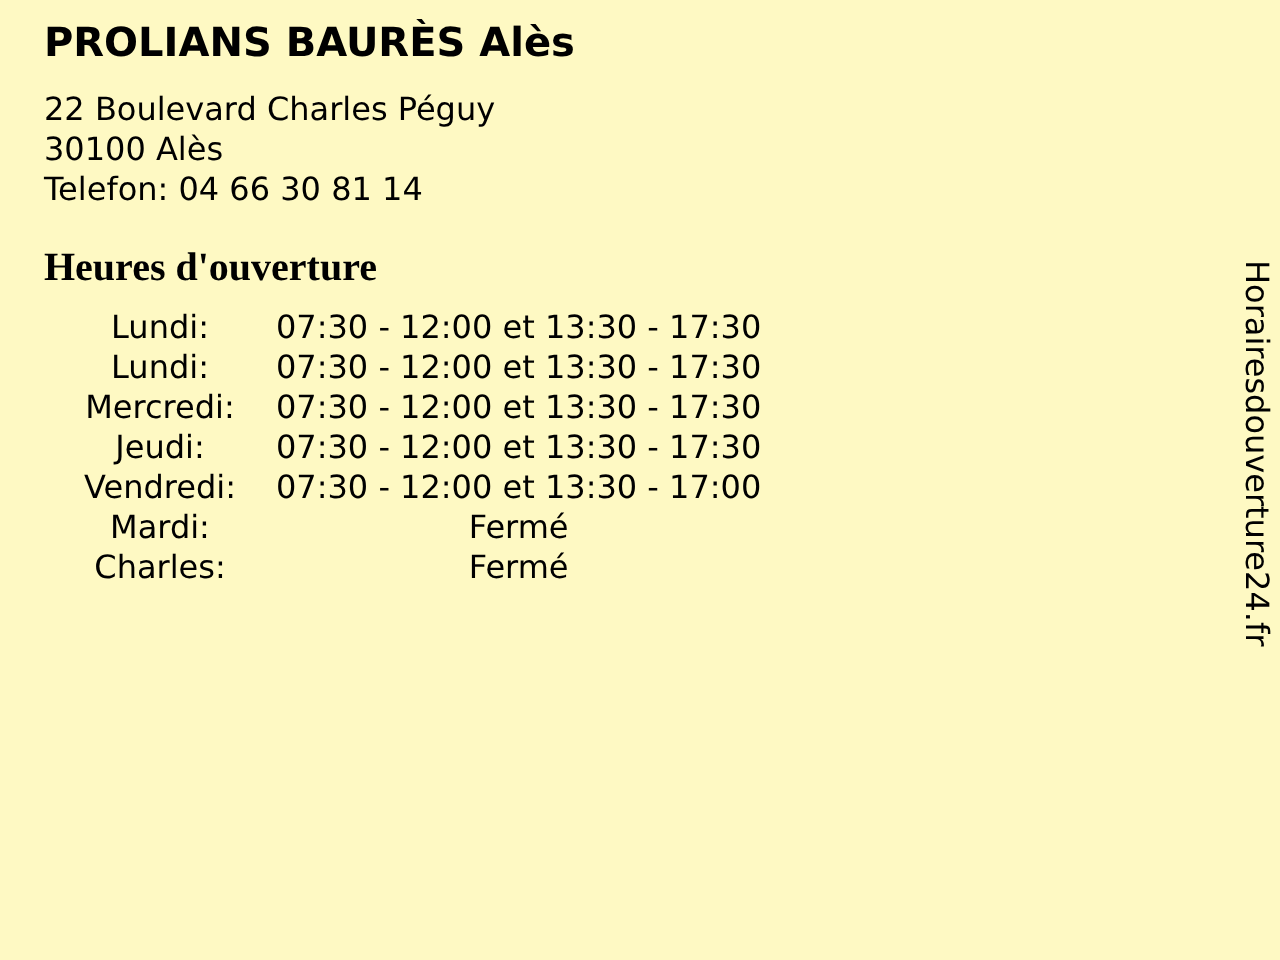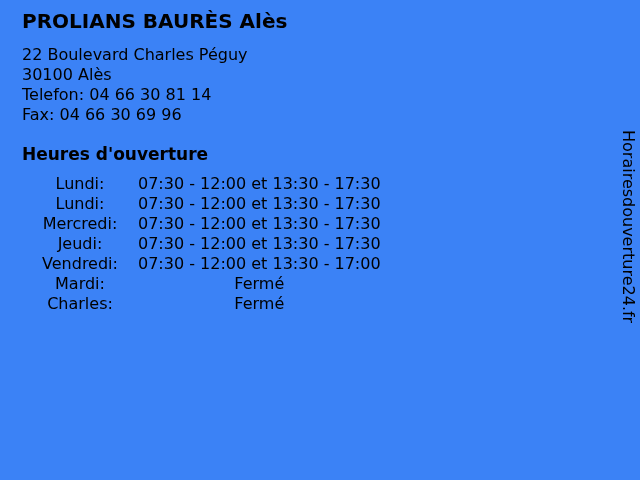--- a/index.html
+++ b/index.html
@@ -5,43 +5,44 @@
   html, body { margin: 0; padding: 0; }
   body {
     font-family: "DejaVu Sans", "Liberation Sans", sans-serif;
     background: #ffffff;
     color: #000000;
   }
   .page {
     position: relative;
     width: 640px;
     height: 480px;
-    background: #3b82f6;
+    background: #fef9c3;
     overflow: hidden;
   }
   .content {
     padding: 9px 40px 0 22px;
   }
   .business-name {
     font-size: 20px;
     line-height: 24px;
     font-weight: bold;
     margin: 0;
   }
   .contact-block {
     margin: 12px 0 0 0;
     font-size: 16px;
     line-height: 20px;
   }
   .contact-line { display: block; }
   .hours-heading {
-    font-size: 17px;
+    font-size: 20px;
     line-height: 22px;
     font-weight: bold;
     margin: 18px 0 0 0;
+    font-family: Liberation Serif, serif;
   }
   table.hours-table {
     border-collapse: collapse;
     margin-top: 9px;
     font-size: 16px;
     line-height: 20px;
   }
   table.hours-table td {
     padding: 0;
     vertical-align: top;
@@ -65,21 +66,20 @@
 
 <div class="page">
   <div class="content">
 
     <h1 class="business-name">PROLIANS BAURÈS Alès</h1>
 
     <div class="contact-block">
       <span class="contact-line">22 Boulevard Charles Péguy</span>
       <span class="contact-line">30100 Alès</span>
       <span class="contact-line">Telefon: 04 66 30 81 14</span>
-      <span class="contact-line">Fax: 04 66 30 69 96</span>
     </div>
 
     <h2 class="hours-heading">Heures d'ouverture</h2>
 
     <table class="hours-table">
       <tbody>
         <tr>
           <td class="day-cell">Lundi:</td>
           <td class="time-cell">07:30 - 12:00 et 13:30 - 17:30</td>
         </tr>

